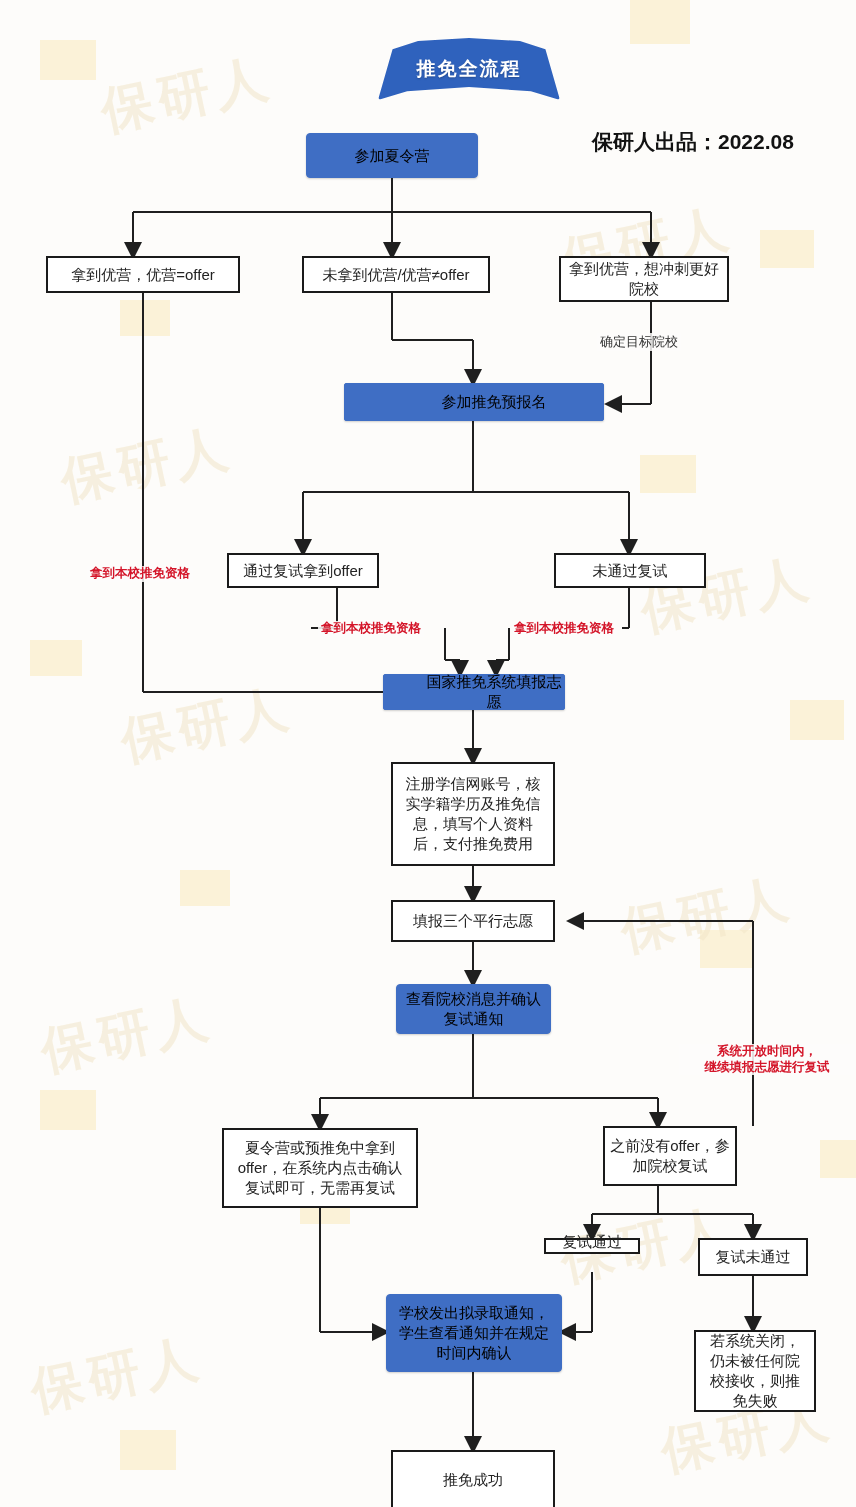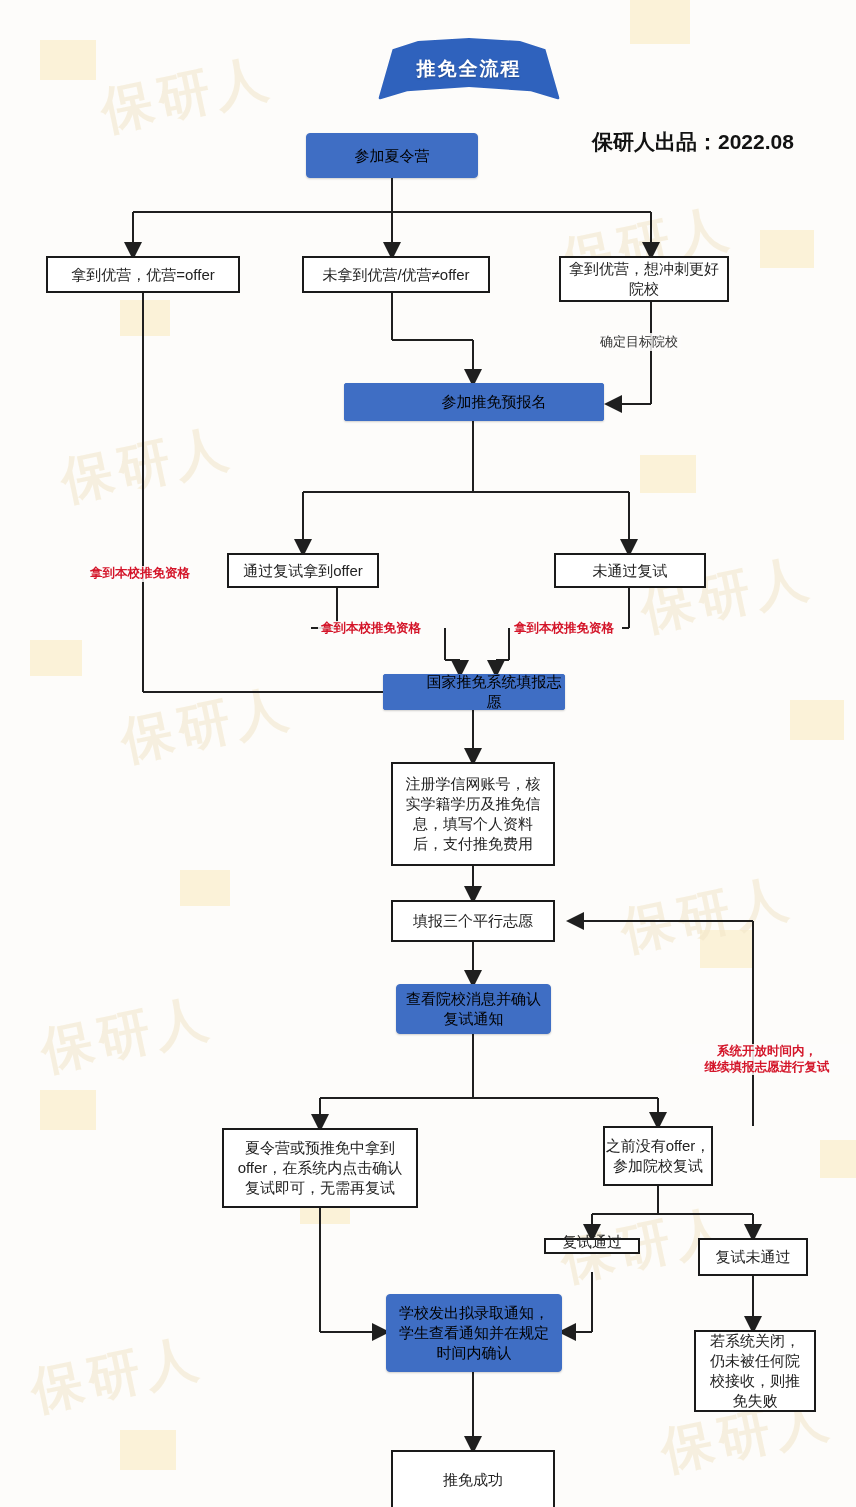--- a/index.html
+++ b/index.html
@@ -227,21 +227,21 @@
 
 <div class="label-red" style="left:679px;top:1044px;width:170px;text-align:center;">
   <div>系统开放时间内，</div>
   <div>继续填报志愿进行复试</div>
 </div>
 
 <div class="node white-box" style="left:222px;top:1128px;width:196px;height:80px;padding:4px 8px;">
   <span>夏令营或预推免中拿到offer，在系统内点击确认复试即可，无需再复试</span>
 </div>
 
-<div class="node white-box" style="left:603px;top:1126px;width:110px;height:60px;padding:2px 0;">
+<div class="node white-box" style="left:603px;top:1126px;width:134px;height:60px;padding:2px 0;">
   <span>之前没有offer，参加院校复试</span>
 </div>
 
 <div class="node white-box" style="left:544px;top:1238px;width:96px;height:16px;align-items:flex-end;">
   <span class="nowrap">复试通过</span>
 </div>
 
 <div class="node white-box" style="left:698px;top:1238px;width:110px;height:38px;">
   <span class="nowrap">复试未通过</span>
 </div>

